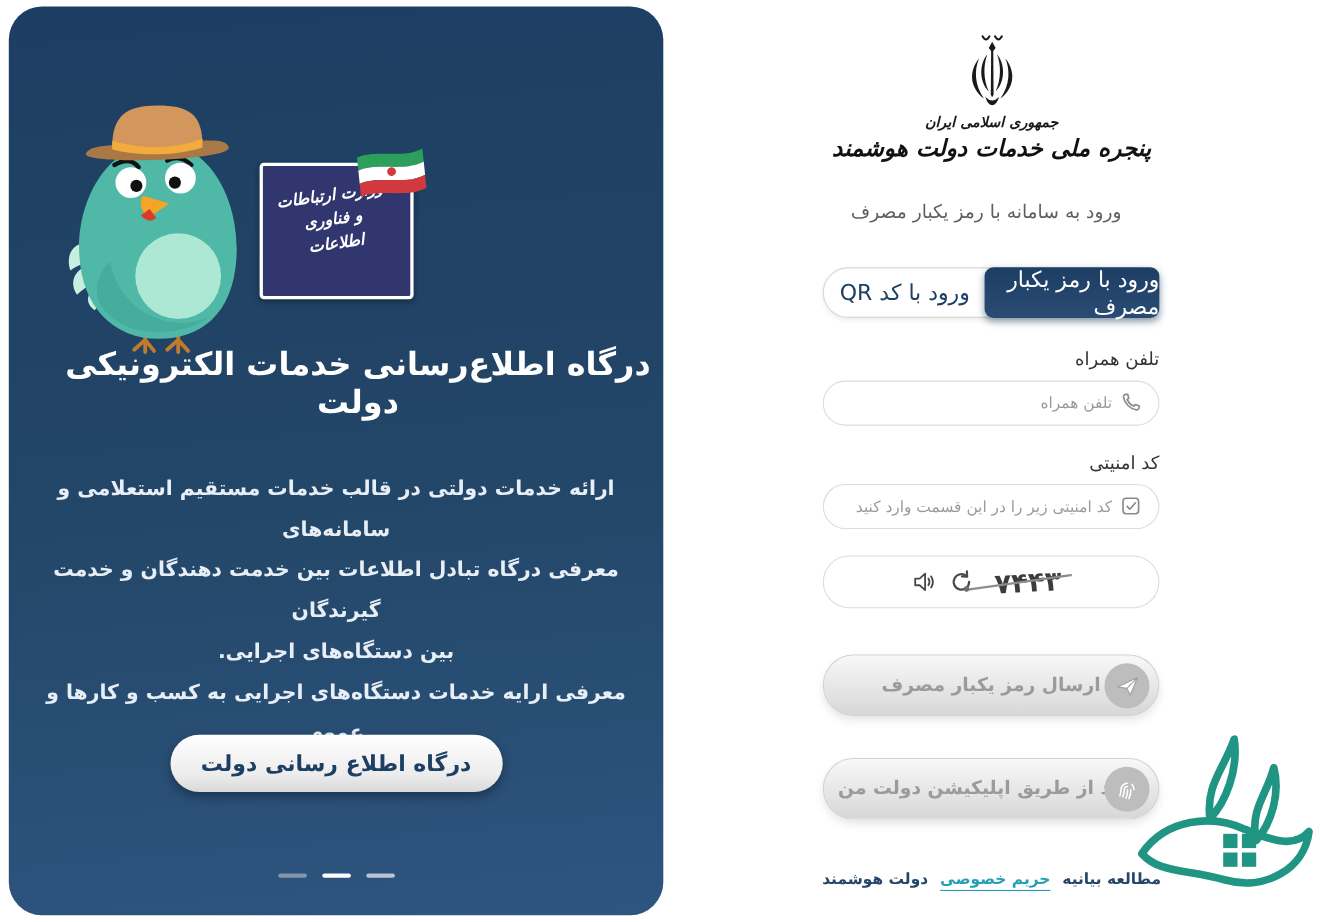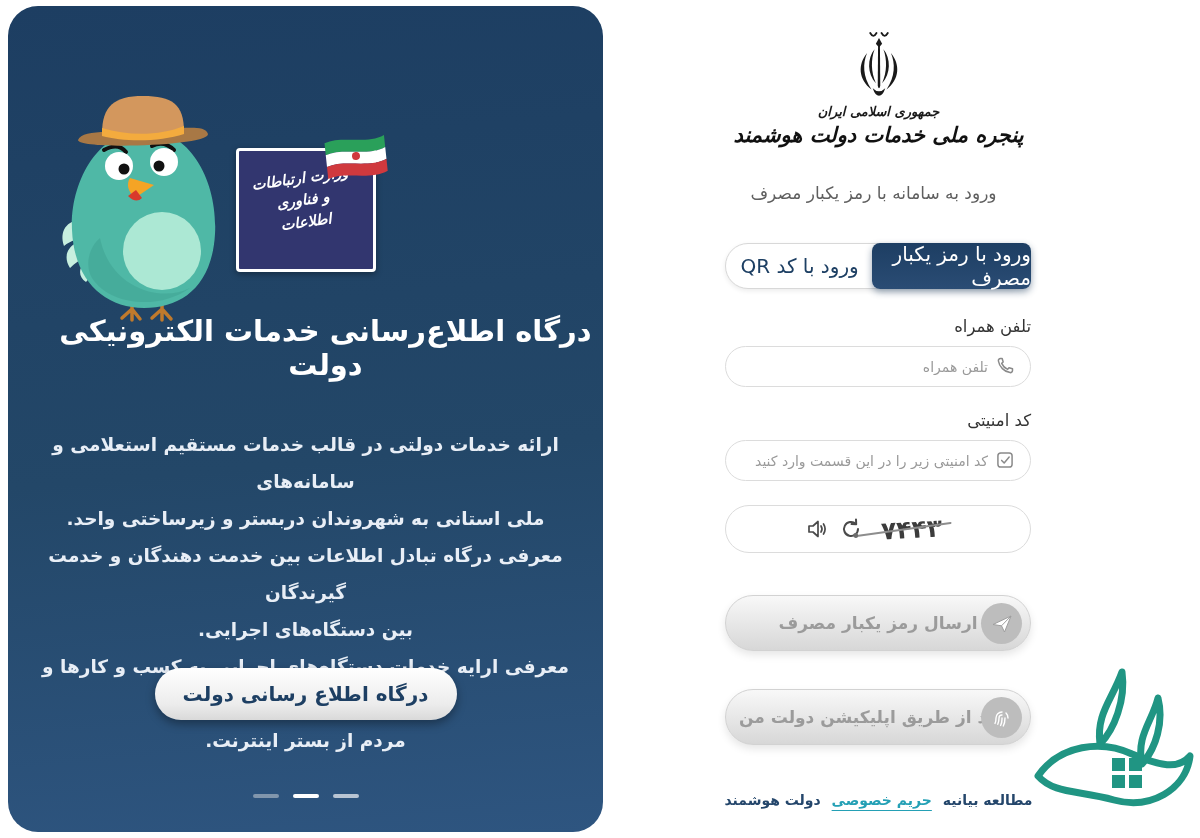--- a/index.html
+++ b/index.html
@@ -57,21 +57,21 @@
   .carousel-dots {
     position:absolute; left:0; right:0; top:788px;
     display:flex; gap:14px; justify-content:center; align-items:center;
   }
   .dash { width:26px; height:4px; border-radius:2px; cursor:pointer; }
   .dash.d1 { background:#8196ac; }
   .dash.d2 { background:#ffffff; }
   .dash.d3 { background:#b9c5d3; }
 
   
-  .right-panel { position:absolute; left:580px; top:0; width:597px; height:838px; }
+  .right-panel { position:absolute; left:603px; top:0; width:597px; height:838px; }
   .header-block { position:absolute; left:0; right:0; top:28px; text-align:center; }
   .emblem { display:block; margin:0 auto; }
   .emblem-line1 { font-size:13px; font-weight:bold; font-style:italic; color:#1a1a1a; margin-top:2px; direction:rtl; }
   .emblem-line2 { font-size:21px; font-weight:bold; font-style:italic; color:#111111; margin-top:4px; direction:rtl; }
   .subtitle { position:absolute; left:0; right:10px; top:183px; text-align:center;
     color:#5f5f5f; font-size:17px; direction:rtl; }
 
   .form-col { position:absolute; left:145px; top:243px; width:306px; direction:rtl; }
 
   .tabs {
@@ -196,21 +196,20 @@
         <path d="M2 18 C20 12 44 24 62 16 L62 28 C44 36 20 24 2 30 Z" fill="#ffffff"></path>
         <path d="M2 30 C20 24 44 36 62 28 L62 40 C44 48 20 36 2 42 Z" fill="#d0393e"></path>
         <circle cx="32" cy="22" r="4" fill="#d0393e"></circle>
       </svg>
     </div>
 
     <div class="left-title">درگاه اطلاع‌رسانی خدمات الکترونیکی دولت</div>
 
     <div class="left-desc">
       <span>ارائه خدمات دولتی در قالب خدمات مستقیم استعلامی و سامانه‌های</span>
-      <span>ملی استانی به شهروندان دربستر و زیرساختی واحد.</span>
       <span>معرفی درگاه تبادل اطلاعات بین خدمت دهندگان و خدمت گیرندگان</span>
       <span>بین دستگاه‌های اجرایی.</span>
       <span>معرفی ارایه خدمات دستگاه‌های اجرایی به کسب و کارها و عموم</span>
       <span>مردم از بستر اینترنت.</span>
     </div>
 
     <button class="left-cta">درگاه اطلاع رسانی دولت</button>
 
     <div class="carousel-dots">
       <div class="dash d1"></div>

